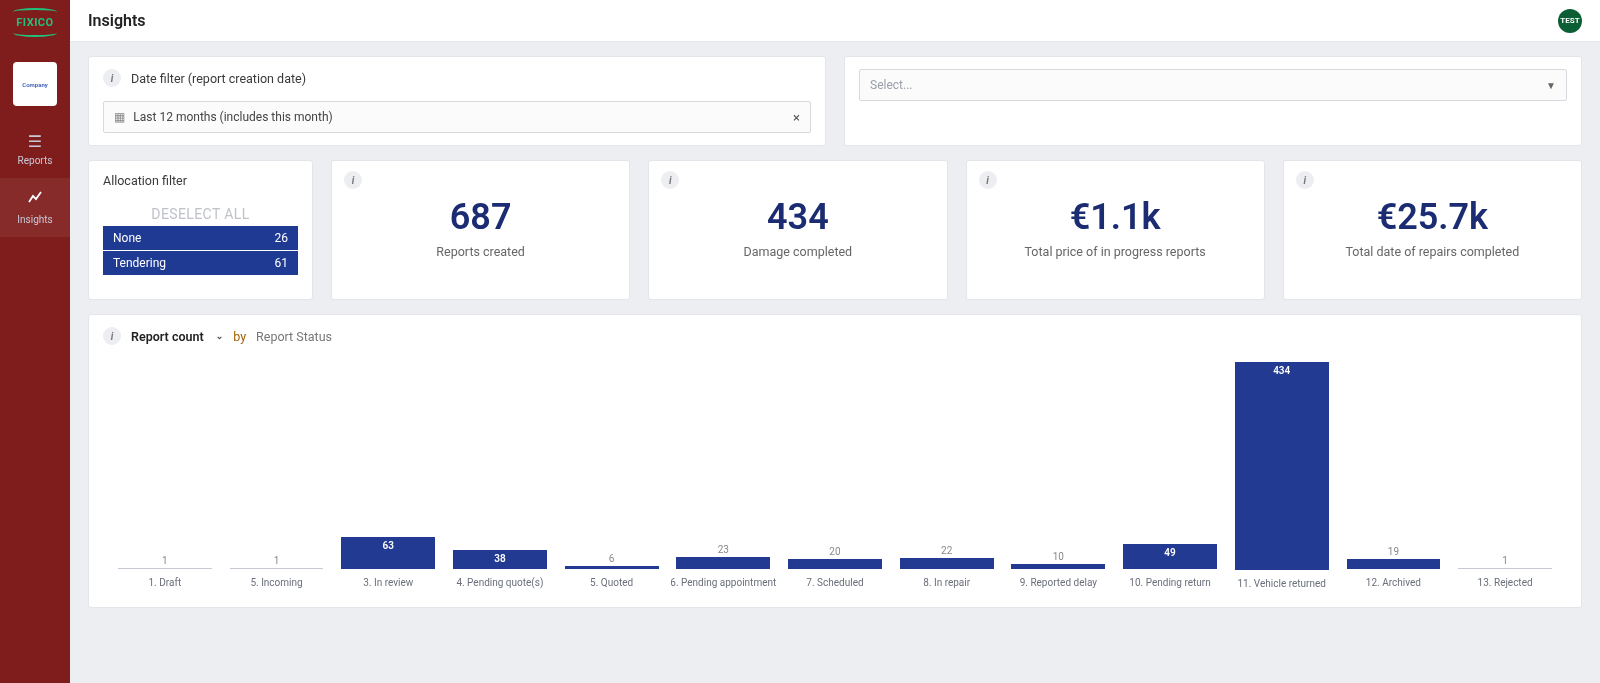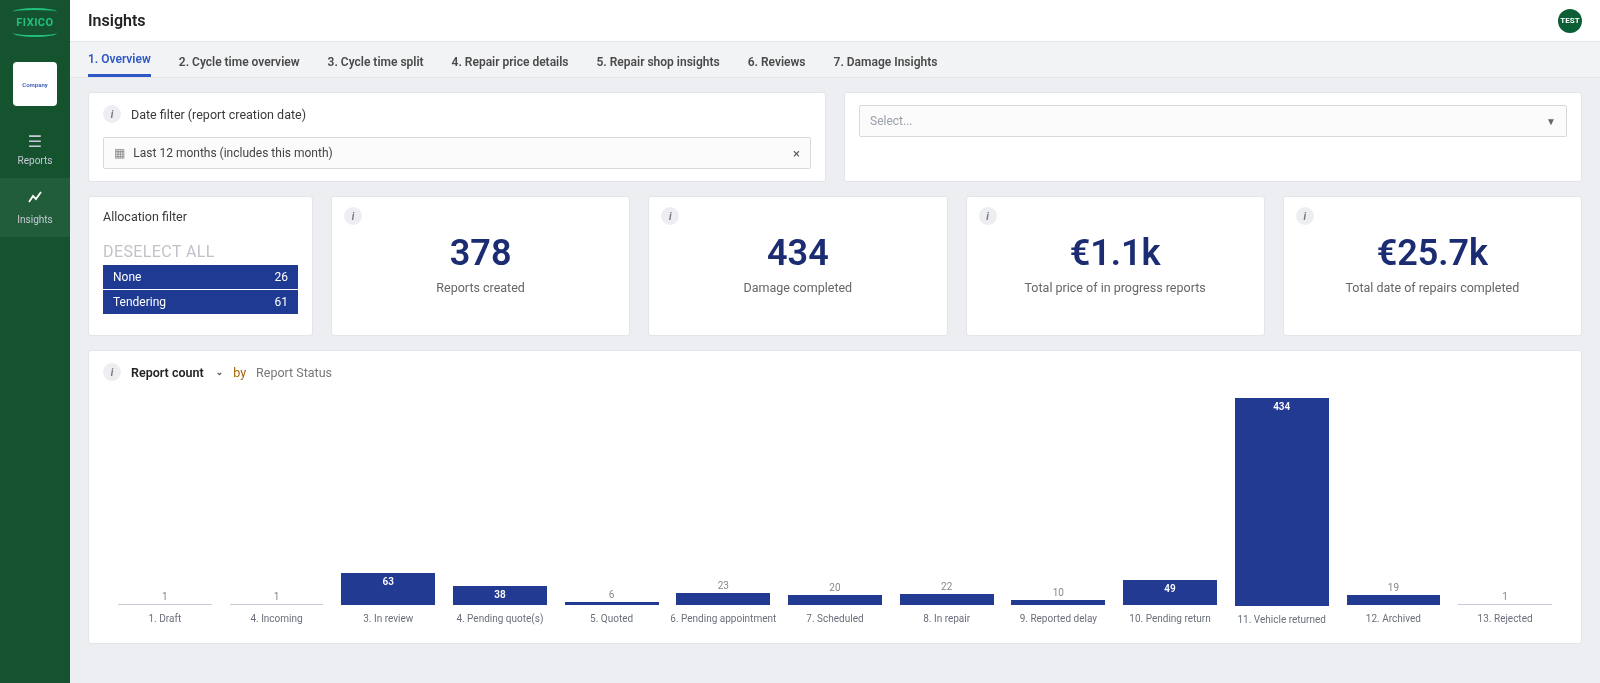--- a/index.html
+++ b/index.html
@@ -1,20 +1,20 @@
 <!DOCTYPE html>
 <html><head>
 <meta charset="utf-8">
 <style>
   * { box-sizing: border-box; margin: 0; padding: 0; font-family: -apple-system, BlinkMacSystemFont, "Segoe UI", Roboto, sans-serif; }
   body { background: #eceef1; color: #2b2b2b; }
   .app { display: flex; width: 1600px; height: 683px; overflow: hidden; }
 
   
-  .sidebar { width: 70px; background: #14532d; color: #c8c9d8; display: flex; flex-direction: column; align-items: center; padding-top: 4px; }
+  .sidebar { width: 70px; background: #7f1d1d; color: #c8c9d8; display: flex; flex-direction: column; align-items: center; padding-top: 4px; }
   .logo { width: 100%; display:flex; align-items:center; justify-content:center; height:36px; color:#22c07b; font-weight:700; font-size:11px; letter-spacing:0.5px;}
   .logo-wrap { display:flex; flex-direction:column; align-items:center;}
   .logo-bar { width:44px; height:8px; border:2px solid #22c07b; border-left:none; border-right:none; border-radius:50%;}
   .logo-bar.top { border-bottom:none;}
   .logo-bar.bot { border-top:none;}
   .company-logo { width:44px; height:44px; background:#fff; border-radius:4px; margin-top:22px; display:flex; align-items:center; justify-content:center; font-size:6px; color:#3b5bb5; font-weight:600;}
   .nav-item { width:100%; display:flex; flex-direction:column; align-items:center; justify-content:center; padding:12px 0; font-size:10px; cursor:pointer; gap:4px;}
   .nav-item.active { background: rgba(255,255,255,0.06); }
   .nav-item .icon { font-size:16px; }
   .nav-spacer { height: 14px; }
@@ -47,21 +47,21 @@
 
   
   .kpi-row { display:flex; gap:18px; }
   .kpi { flex:1; background:#fff; border:1px solid #e3e5ea; border-radius:3px; padding:10px 14px 16px; position:relative; min-height:140px; display:flex; flex-direction:column; align-items:center; justify-content:center; gap:6px;}
   .kpi .info-dot { position:absolute; top:10px; left:12px;}
   .kpi-value { font-size:36px; font-weight:600; color:#1b2c72;}
   .kpi-label { font-size:12.5px; color:#666;}
 
   
   .alloc-panel { width:225px; }
-  .deselect { text-align:left; font-size:16px; color:#bfc2c9; letter-spacing:0.4px; margin-bottom:4px;}
+  .deselect { text-align:center; font-size:14px; color:#bfc2c9; letter-spacing:0.4px; margin-bottom:4px;}
   .alloc-list { display:flex; flex-direction:column; gap:1px;}
   .alloc-item { background:#1f3a93; color:#fff; font-size:12px; display:flex; justify-content:space-between; padding:5px 10px; cursor:pointer;}
 
   
   .chart-panel { padding:12px 14px 8px; }
   .chart-header { display:flex; align-items:center; gap:10px; font-size:12.5px; color:#444; margin-bottom:4px;}
   .chart-header .metric { font-weight:600; color:#222; display:flex; align-items:center; gap:12px;}
   .chart-header .by { color:#a16207;}
   .chart-header .dim { color:#777;}
 
@@ -106,29 +106,20 @@
   </aside>
 
   <div class="main">
     <div class="topbar">
       <h1>Insights</h1>
       <div class="avatar">
         <span>TEST</span>
       </div>
     </div>
 
-    <nav class="tabs">
-      <div class="tab active">1. Overview</div>
-      <div class="tab">2. Cycle time overview</div>
-      <div class="tab">3. Cycle time split</div>
-      <div class="tab">4. Repair price details</div>
-      <div class="tab">5. Repair shop insights</div>
-      <div class="tab">6. Reviews</div>
-      <div class="tab">7. Damage Insights</div>
-    </nav>
 
     <div class="content">
 
       <div class="row">
         <div class="panel date-panel">
           <div class="panel-header">
             <span class="info-dot">i</span>
             <span>Date filter (report creation date)</span>
           </div>
           <div class="input-like">
@@ -161,21 +152,21 @@
             </div>
             <div class="alloc-item">
               <span>Tendering</span>
               <span>61</span>
             </div>
           </div>
         </div>
 
         <div class="kpi">
           <span class="info-dot">i</span>
-          <div class="kpi-value">378</div>
+          <div class="kpi-value">687</div>
           <div class="kpi-label">Reports created</div>
         </div>
         <div class="kpi">
           <span class="info-dot">i</span>
           <div class="kpi-value">434</div>
           <div class="kpi-label">Damage completed</div>
         </div>
         <div class="kpi">
           <span class="info-dot">i</span>
           <div class="kpi-value">€1.1k</div>
@@ -200,21 +191,21 @@
         </div>
         <div class="chart-area" id="chart-area">
             <div class="bar-col">
               <div class="bar-val">1</div>
               <div class="bar-base"></div>
               <div class="bar-label">1. Draft</div>
             </div>
             <div class="bar-col">
               <div class="bar-val">1</div>
               <div class="bar-base"></div>
-              <div class="bar-label">4. Incoming</div>
+              <div class="bar-label">5. Incoming</div>
             </div>
             <div class="bar-col">
               <div class="bar-val on">63</div>
               <div class="bar" style="height: 31.9355px;"></div>
               <div class="bar-label">3. In review</div>
             </div>
             <div class="bar-col">
               <div class="bar-val on">38</div>
               <div class="bar" style="height: 19.2627px;"></div>
               <div class="bar-label">4. Pending quote(s)</div>

